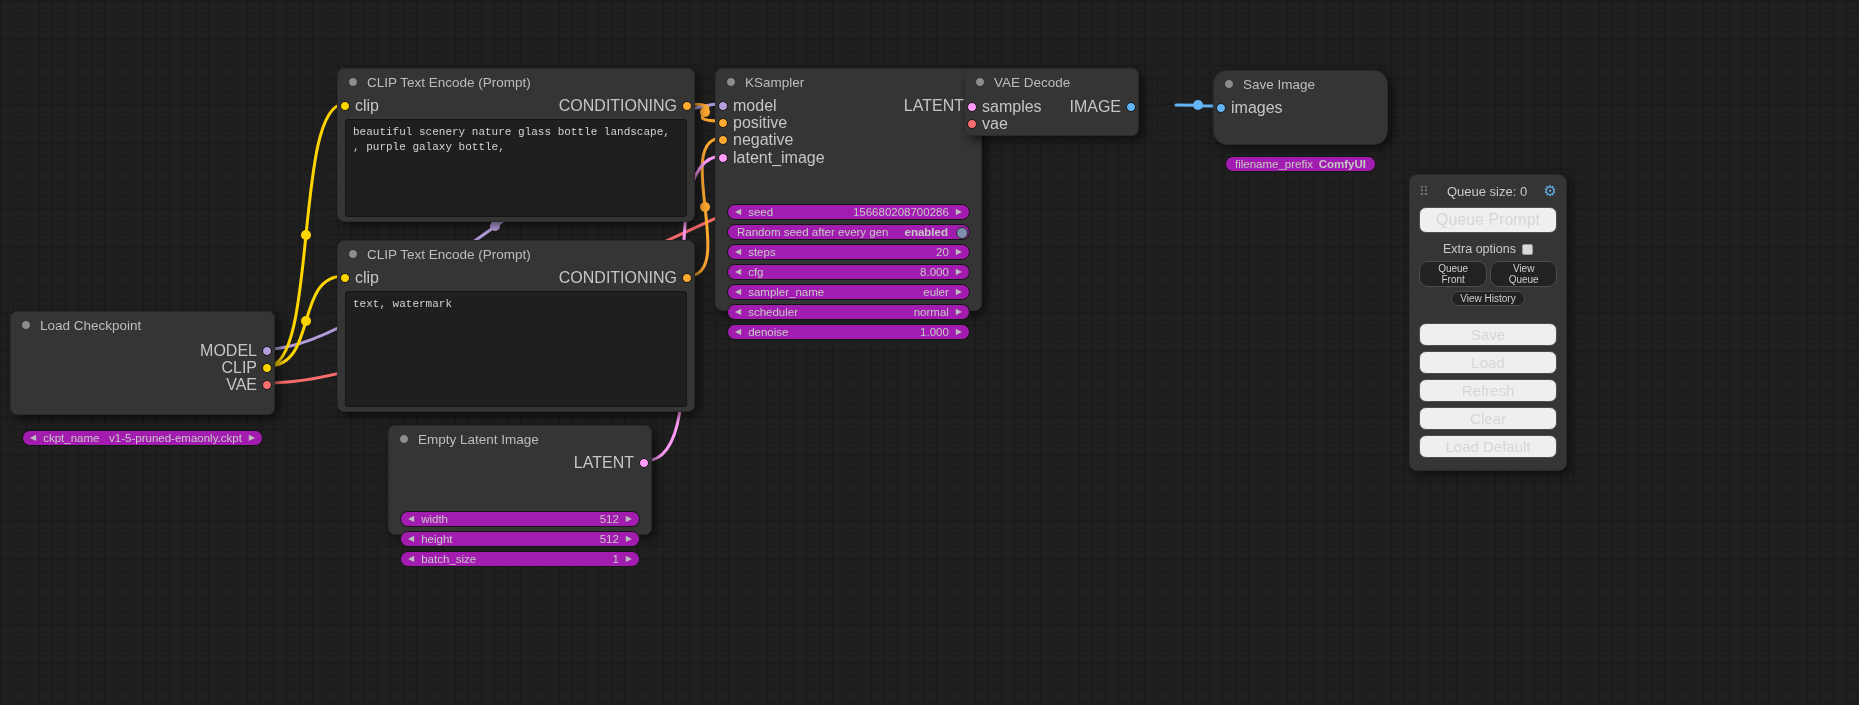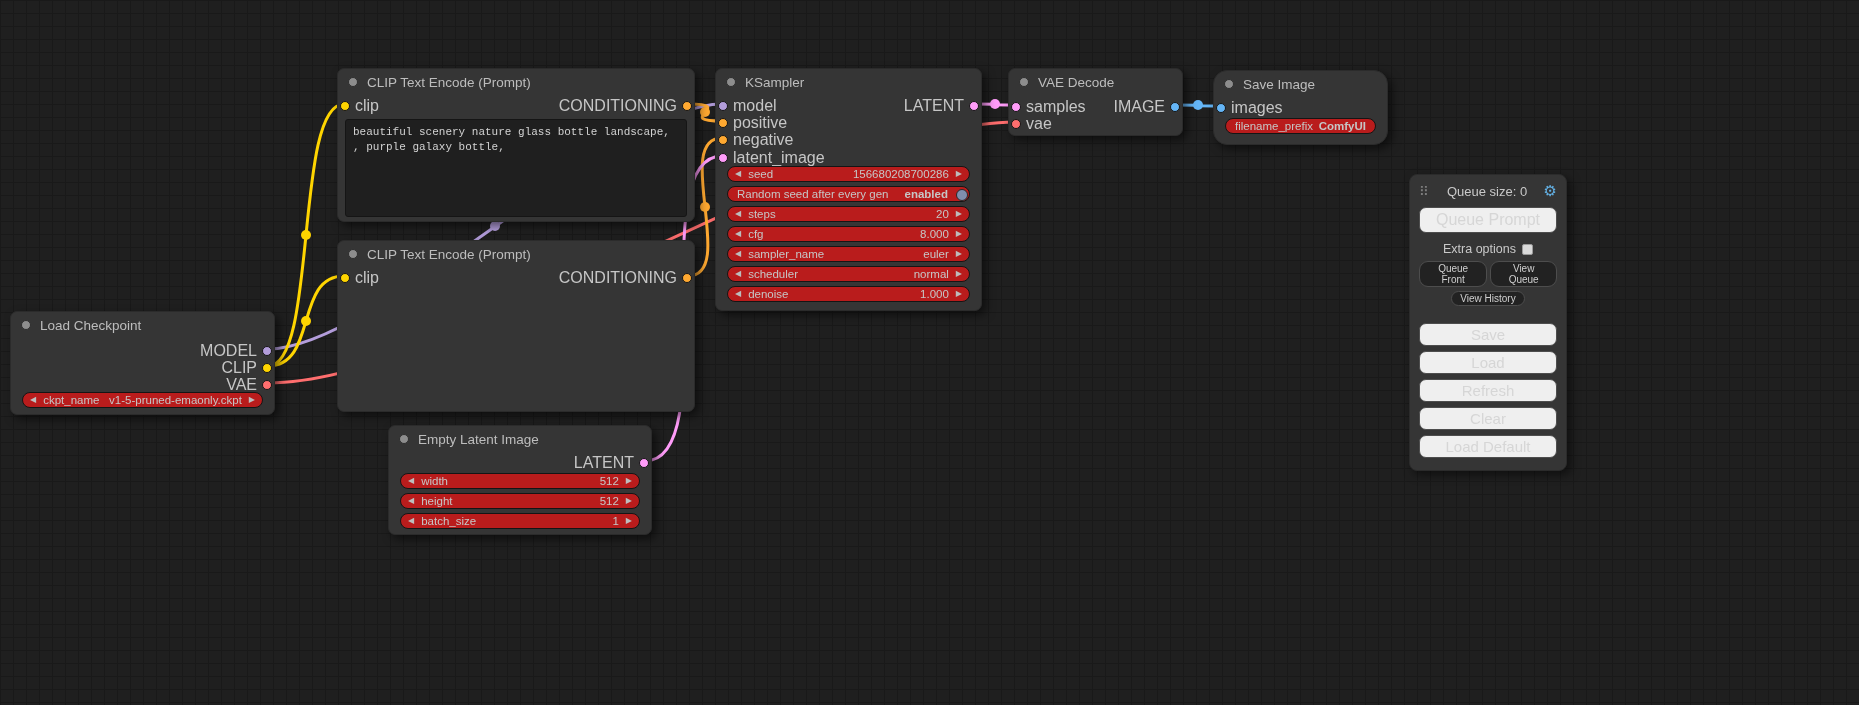--- a/index.html
+++ b/index.html
@@ -30,23 +30,23 @@
 
   .port { position:absolute; display:flex; align-items:center; height:17px; font-size:16px; color:#c6c6c6; }
   .port.in  { left:0; padding-left:17px; }
   .port.out { right:0; padding-right:17px; }
   .port-dot { position:absolute; width:10px; height:10px; border-radius:50%; border:1px solid #161616; top:3.5px; }
   .port.in  .port-dot { left:2px; }
   .port.out .port-dot { right:2px; }
 
   .widget {
     position:absolute; left:11px; right:11px; height:16px;
-    background:#b91c1c; border:1px solid #151515; border-radius:8px;
+    background:#a21caf; border:1px solid #151515; border-radius:8px;
     display:flex; align-items:center; padding:0 7px;
-    font-size:11.5px; color:#c6c6c6; white-space:nowrap;
+    font-size:11.5px; color:#c6c6c6; white-space:nowrap;margin-top:38px;
   }
   .warrow { font-size:8px; color:#bdbdbd; line-height:1; font-family:"DejaVu Sans", sans-serif; }
   .wlabel { margin-left:7px; }
   .wvalue { margin-left:auto; margin-right:7px; }
   .widget.no-arrows .wlabel { margin-left:2px; }
   .widget.no-arrows .wvalue { margin-right:2px;font-weight:bold; }
   .widget.toggle .wvalue { margin-right:14px; }
   .toggle-knob { position:absolute; right:1px; top:1.5px; width:12px; height:12px; border-radius:50%; border:1px solid #2a2a2a; }
 
   .prompt {
@@ -155,20 +155,21 @@
       <span>CLIP Text Encode (Prompt)</span>
     </div>
     <div class="port in" style="top:28px">
       <span class="port-dot" style="background: rgb(255, 213, 0);"></span>
       <span>clip</span>
     </div>
     <div class="port out" style="top:28px">
       <span>CONDITIONING</span>
       <span class="port-dot" style="background: rgb(255, 169, 49);"></span>
     </div>
+    <div class="prompt" style="top:50px;height:116px;">text, watermark</div>
   </div>
 
   <div class="node" style="left:388px;top:425px;width:264px;height:110px;">
     <div class="node-title">
       <span class="title-dot"></span>
       <span>Empty Latent Image</span>
     </div>
     <div class="port out" style="top:28px">
       <span>LATENT</span>
       <span class="port-dot" style="background: rgb(255, 156, 249);"></span>
@@ -255,21 +256,21 @@
       <span class="warrow">▶</span>
     </div>
     <div class="widget" style="top:217px">
       <span class="warrow">◀</span>
       <span class="wlabel">denoise</span>
       <span class="wvalue">1.000</span>
       <span class="warrow">▶</span>
     </div>
   </div>
 
-  <div class="node" style="left:1008px;top:68px;width:175px;height:68px;">
+  <div class="node" style="left:964px;top:68px;width:175px;height:68px;">
     <div class="node-title">
       <span class="title-dot"></span>
       <span>VAE Decode</span>
     </div>
     <div class="port in" style="top:29px">
       <span class="port-dot" style="background: rgb(255, 156, 249);"></span>
       <span>samples</span>
     </div>
     <div class="port in" style="top:46px">
       <span class="port-dot" style="background: rgb(255, 110, 110);"></span>

